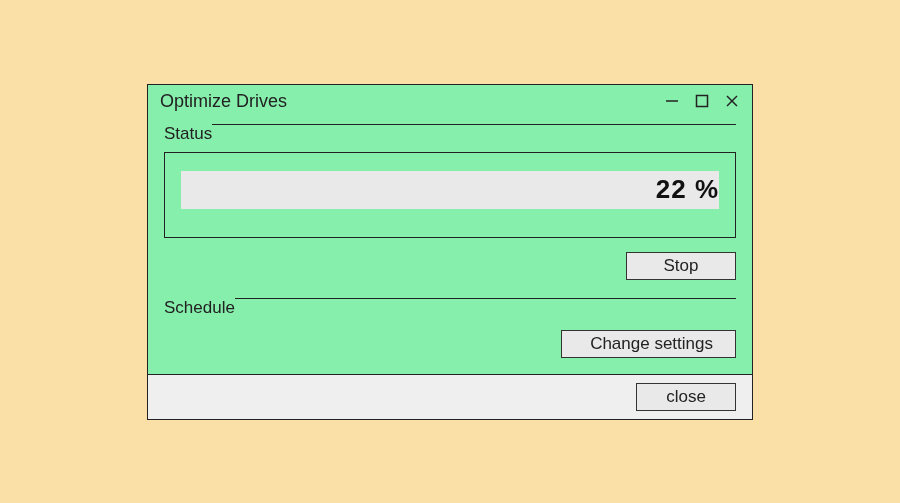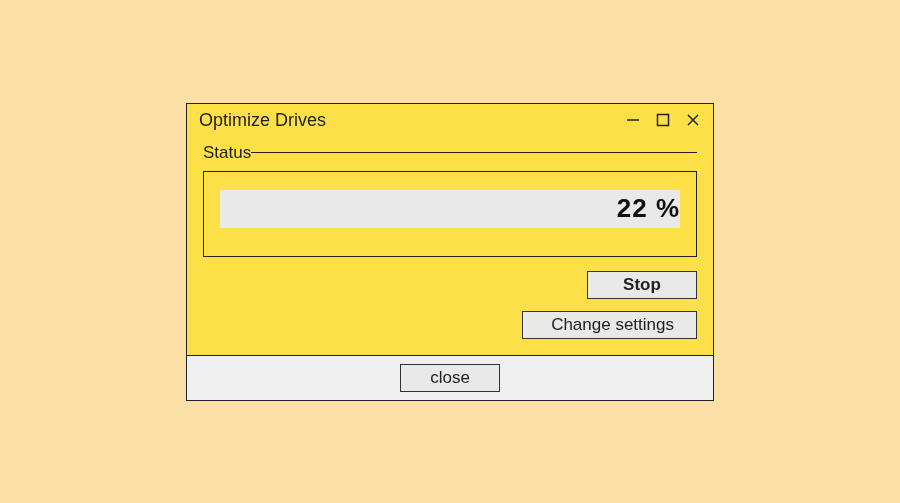--- a/index.html
+++ b/index.html
@@ -6,22 +6,22 @@
     body {
       width: 900px;
       height: 503px;
       background: #fae0a7;
       font-family: "Segoe UI", Arial, sans-serif;
       display: flex;
       align-items: center;
       justify-content: center;
     }
     .window {
-      width: 528px;
-      background: #fde047;
+      width: 606px;
+      background: #86efac;
       border: 1.5px solid #222;
     }
     .titlebar {
       display: flex;
       align-items: center;
       justify-content: space-between;
       padding: 6px 12px 2px 12px;
     }
     .title {
       font-size: 18px;
@@ -38,21 +38,21 @@
       display: flex;
       align-items: center;
       justify-content: center;
       cursor: pointer;
     }
     .content {
       padding: 4px 16px 16px 16px;
     }
     .section-header {
       display: flex;
-      align-items: center;
+      align-items: flex-start;
       gap: 0;
       margin-top: 6px;
     }
     .section-label {
       font-size: 17px;
       color: #222;
     }
     .section-line {
       flex: 1;
       height: 1px;
@@ -83,28 +83,28 @@
     }
     .btn {
       background: #e9e9e9;
       border: 1.5px solid #333;
       padding: 3px 22px;
       font-size: 17px;
       color: #222;
       cursor: pointer;
       font-family: inherit;
     }
-    .btn-stop { min-width: 110px; text-align: center; font-weight: bold; }
+    .btn-stop { min-width: 110px; text-align: center; }
     .btn-change { min-width: 160px; text-align: center; padding-left: 28px; }
     .footer {
       background: #efefef;
       border-top: 1.5px solid #222;
       padding: 8px 16px;
       display: flex;
-      justify-content: center;
+      justify-content: flex-end;
     }
     .btn-close { min-width: 100px; text-align: center; }
     .schedule-section { margin-top: 18px; }
     .schedule-btn-row { margin-top: 12px; }
   </style>
 </head>
 <body>
 
 <div class="window">
   <div class="titlebar">
@@ -138,20 +138,24 @@
     <div class="status-box">
       <div class="progress-bar">
         <span class="progress-text">22 %</span>
       </div>
     </div>
 
     <div class="button-row">
       <button class="btn btn-stop">Stop</button>
     </div>
 
+    <div class="section-header schedule-section">
+      <span class="section-label">Schedule</span>
+      <div class="section-line"></div>
+    </div>
 
     <div class="button-row schedule-btn-row">
       <button class="btn btn-change">Change settings</button>
     </div>
   </div>
 
   <div class="footer">
     <button class="btn btn-close">close</button>
   </div>
 </div>

